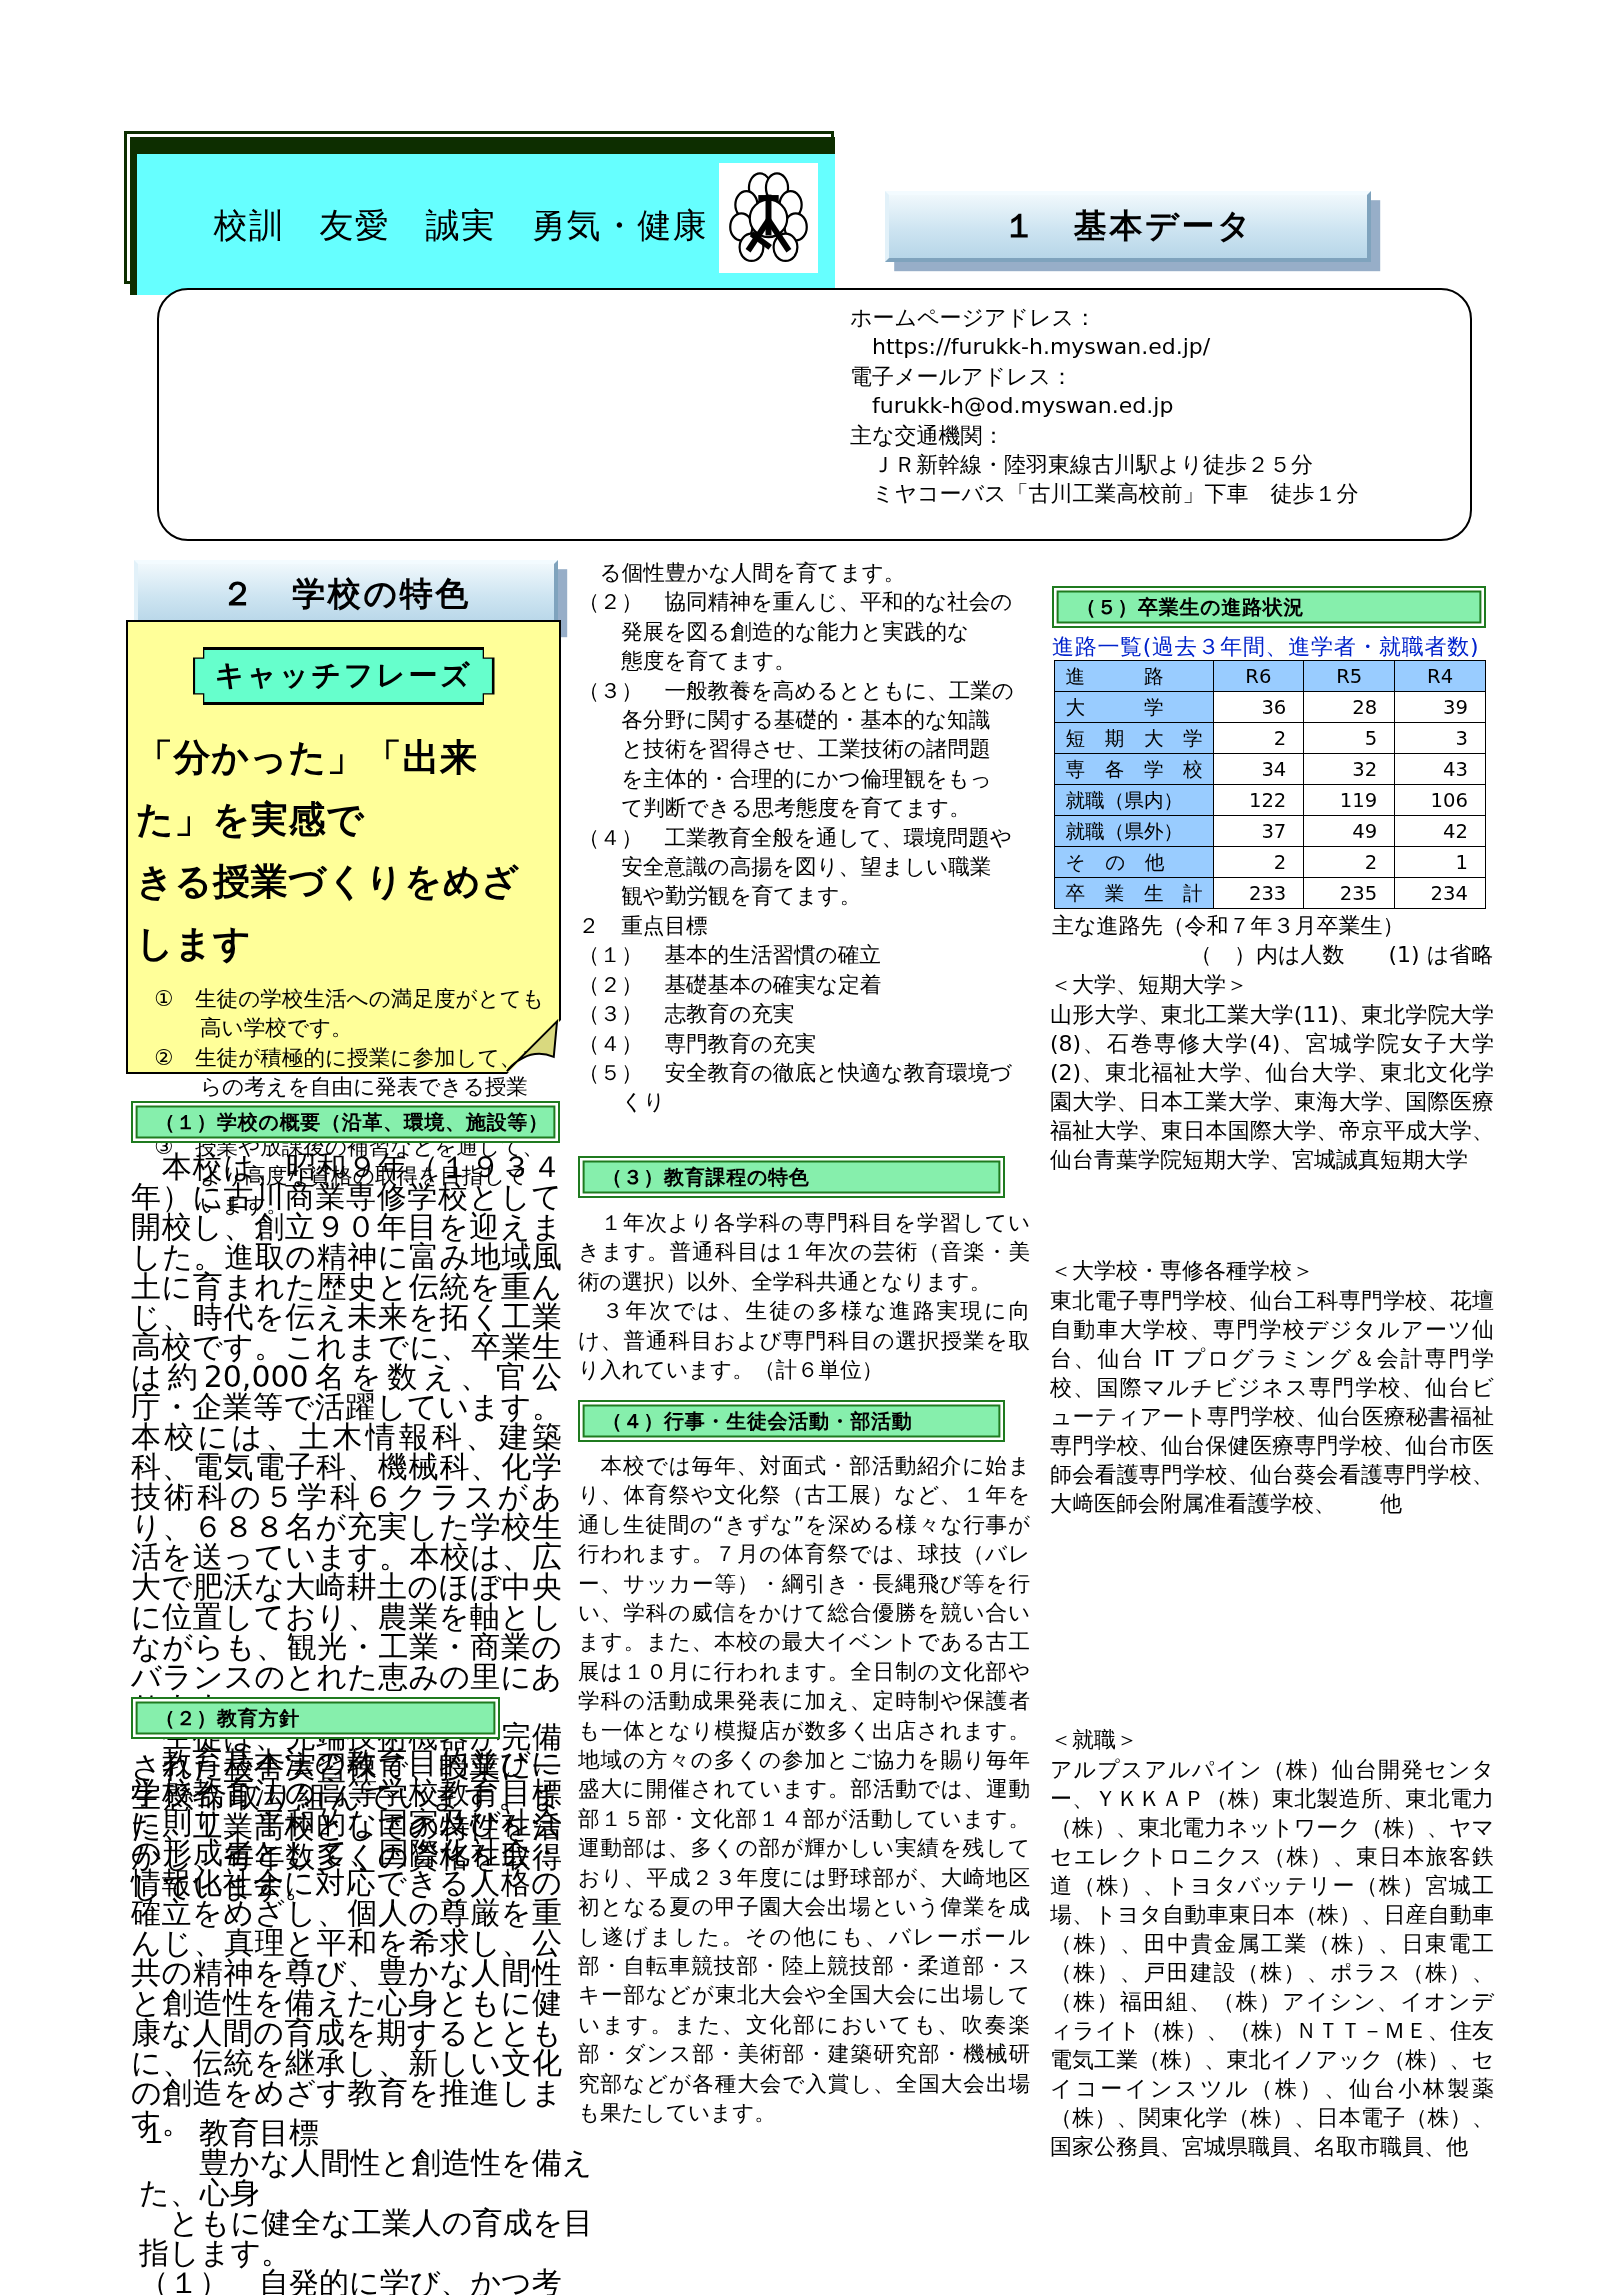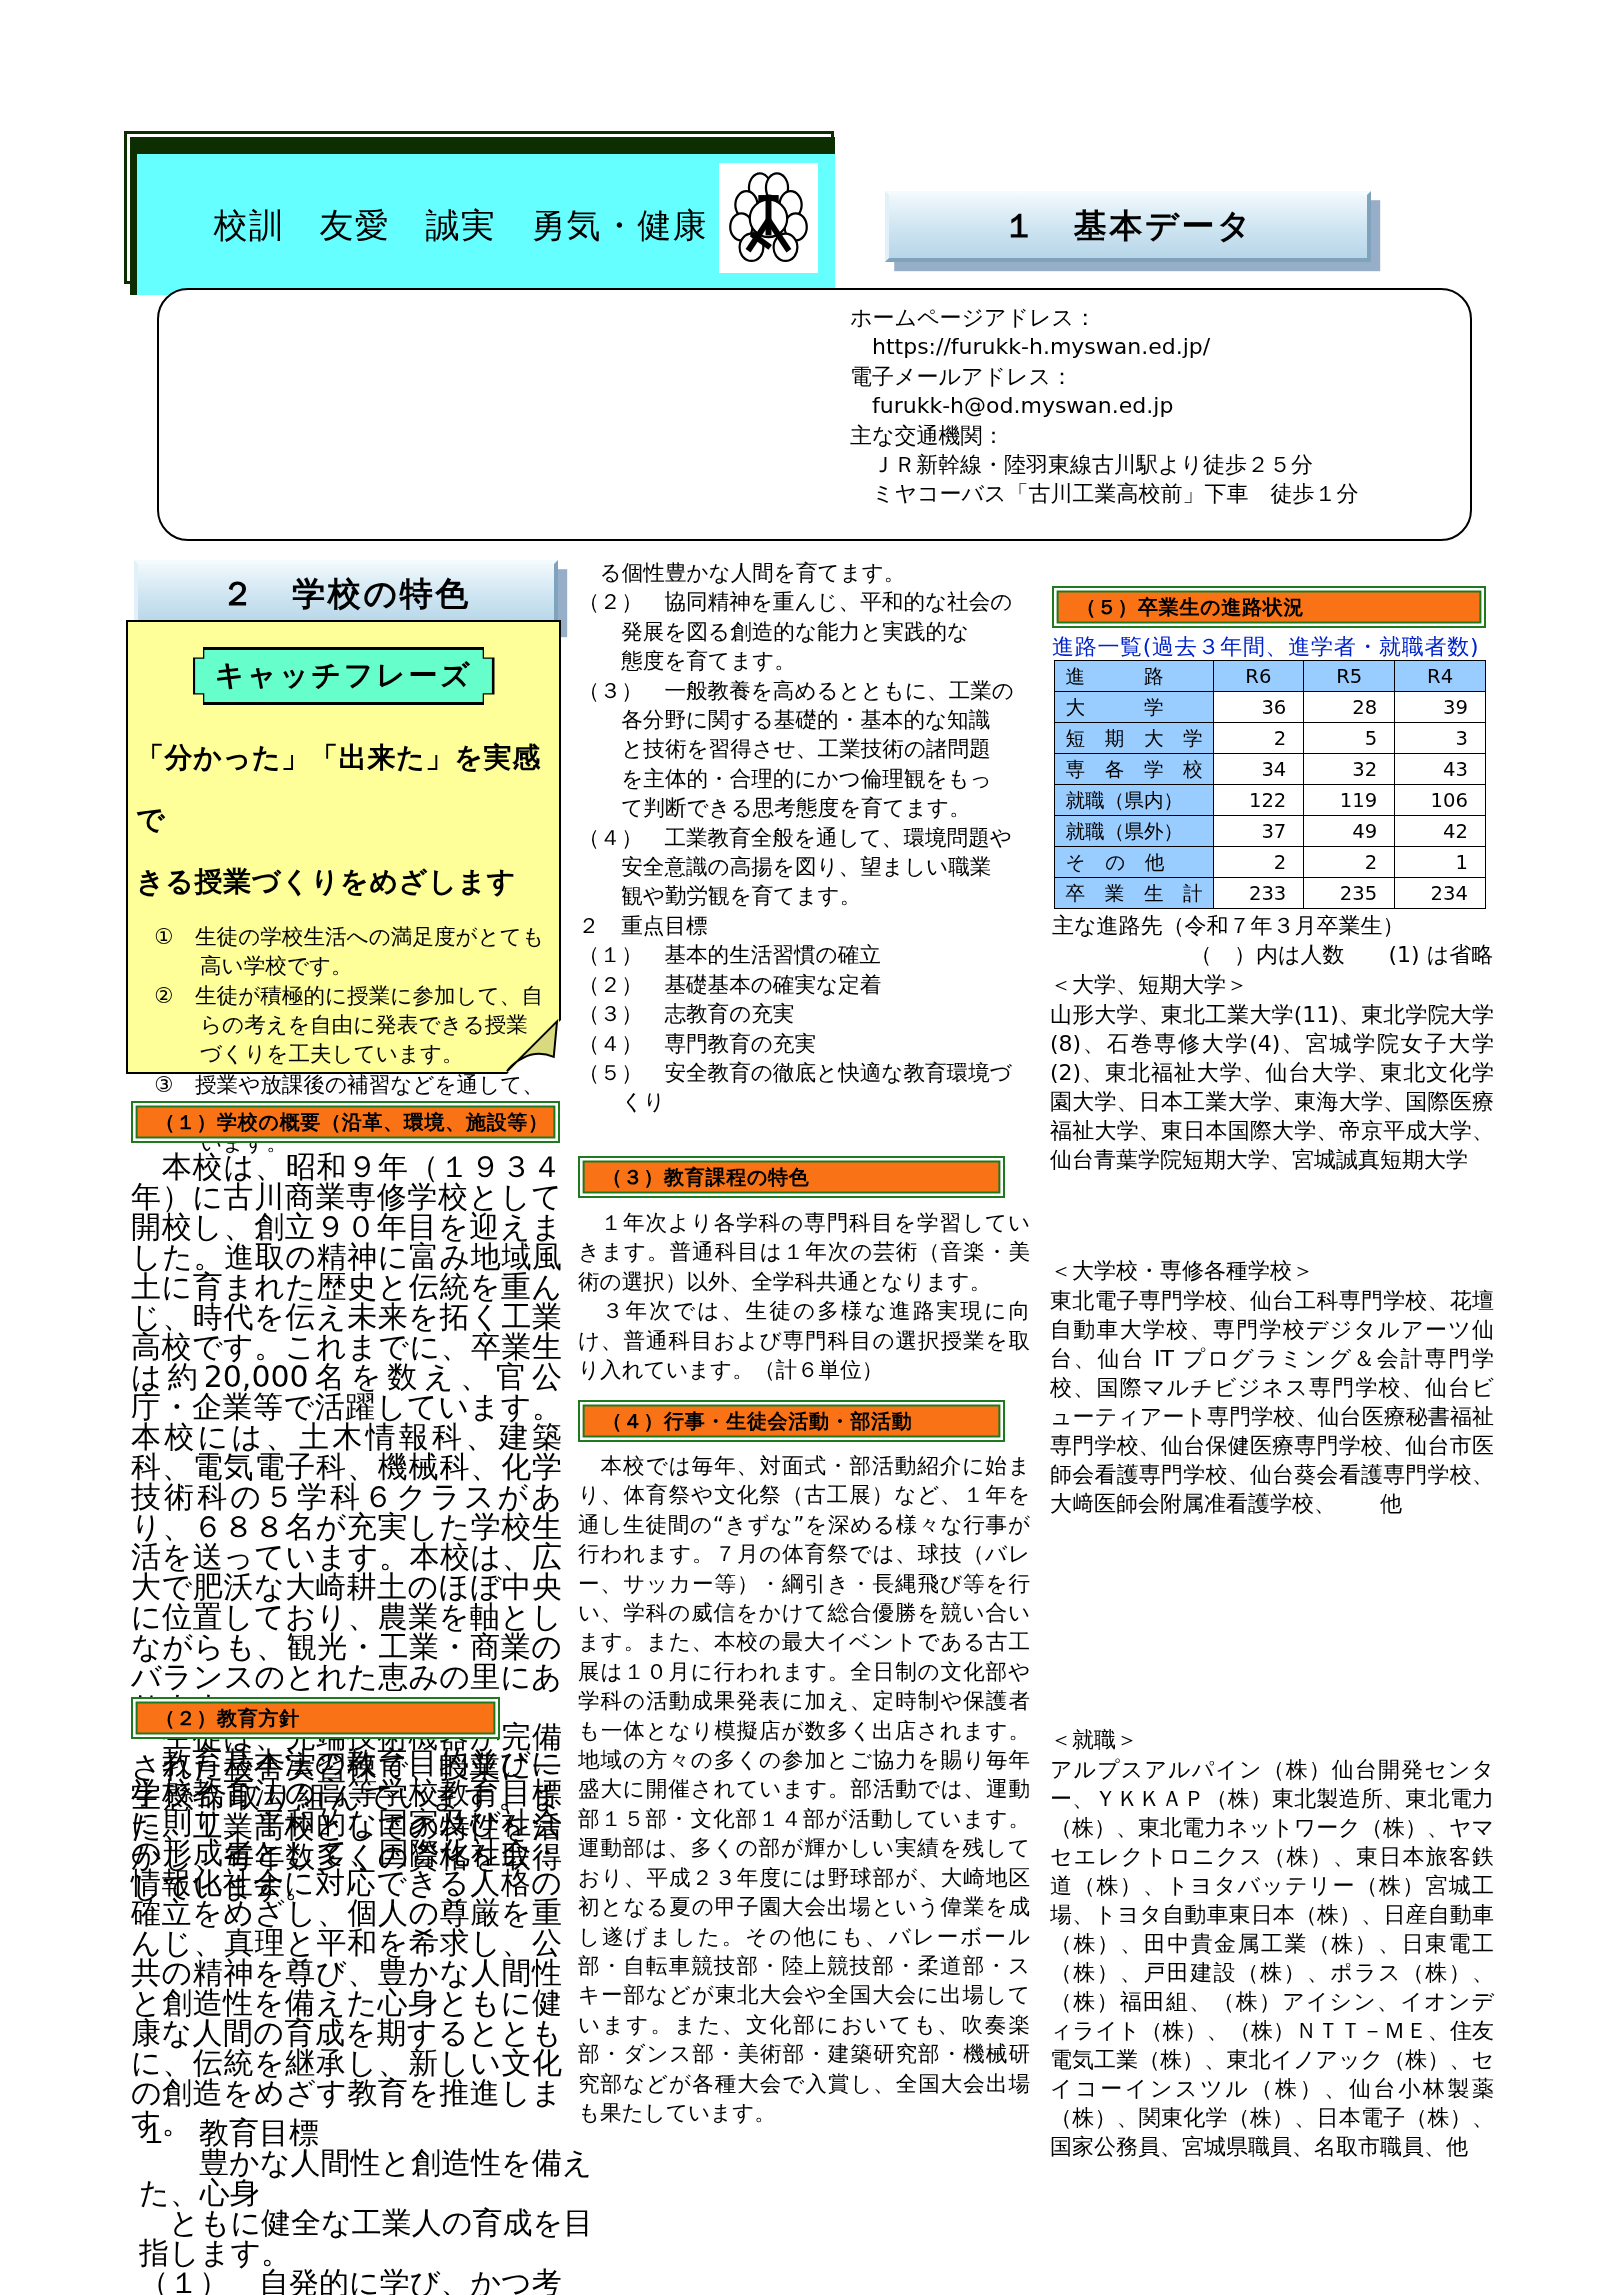--- a/index.html
+++ b/index.html
@@ -44,28 +44,28 @@
   .plaque-outer{position:relative;width:302px;height:58px;margin:25px auto 0;background:#000;
      clip-path:polygon(0 10.5px,10.5px 10.5px,10.5px 0,calc(100% - 10.5px) 0,calc(100% - 10.5px) 10.5px,100% 10.5px,
        100% calc(100% - 10.5px),calc(100% - 10.5px) calc(100% - 10.5px),calc(100% - 10.5px) 100%,
        10.5px 100%,10.5px calc(100% - 10.5px),0 calc(100% - 10.5px));}
   .plaque-inner{position:absolute;left:2.6px;top:2.6px;right:2.6px;bottom:2.6px;background:#66ffcc;
      clip-path:polygon(0 9.2px,9.2px 9.2px,9.2px 0,calc(100% - 9.2px) 0,calc(100% - 9.2px) 9.2px,100% 9.2px,
        100% calc(100% - 9.2px),calc(100% - 9.2px) calc(100% - 9.2px),calc(100% - 9.2px) 100%,
        9.2px 100%,9.2px calc(100% - 9.2px),0 calc(100% - 9.2px));
      display:flex;align-items:center;justify-content:center;
      font-size:29px;font-weight:bold;letter-spacing:2.6px;}
-  .catch-headline{margin-top:22px;padding:0 7.9px;font-size:28px;font-weight:bold;
+  .catch-headline{margin-top:22px;padding:0 7.9px;font-size:37px;font-weight:bold;
                   line-height:62px;letter-spacing:0.7px;}
   .catch-items{margin-top:9.2px;padding:0 11.8px 0 26px;font-size:21.6px;line-height:29px;}
   .catch-item{padding-left:46px;text-indent:-46px;margin-bottom:1.3px;}
   .fold-svg{position:absolute;right:-2px;bottom:-2px;}
 
   
-  .subhead{background:#f97316;border:2px solid #1f7a1f;
+  .subhead{background:#86efac;border:2px solid #1f7a1f;
            box-shadow:inset 0 0 0 2.6px #ffffff,inset 0 0 0 4.6px #1f7a1f;
            display:flex;align-items:center;padding-left:22px;
            font-weight:bold;font-size:20px;letter-spacing:0.7px;}
 
   
   .body-txt{font-size:30px;line-height:30px;}
   .mid-txt{font-size:21.6px;line-height:29.4px;}
   .rgt-txt{font-size:22px;line-height:29px;}
   .para{margin:0;}
 

